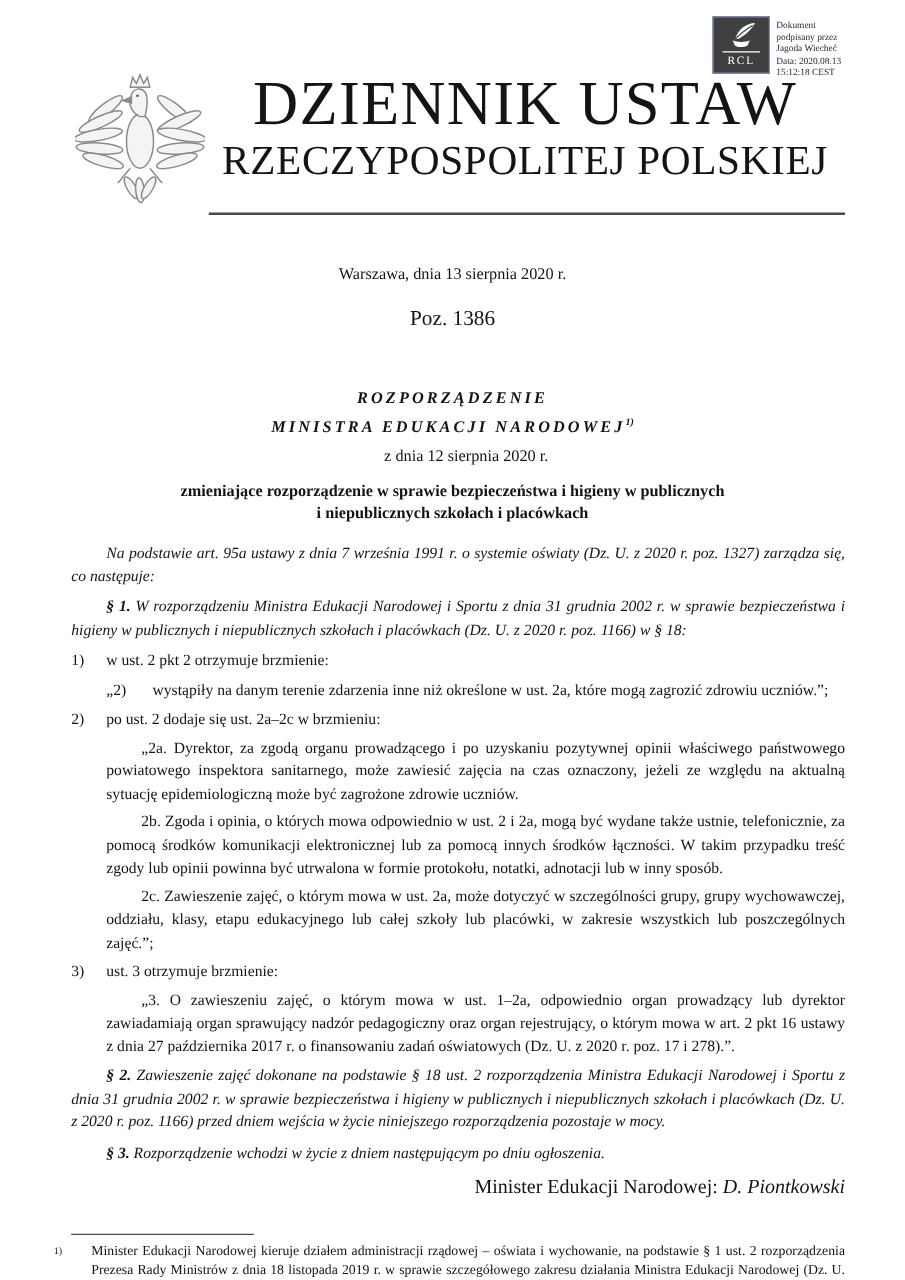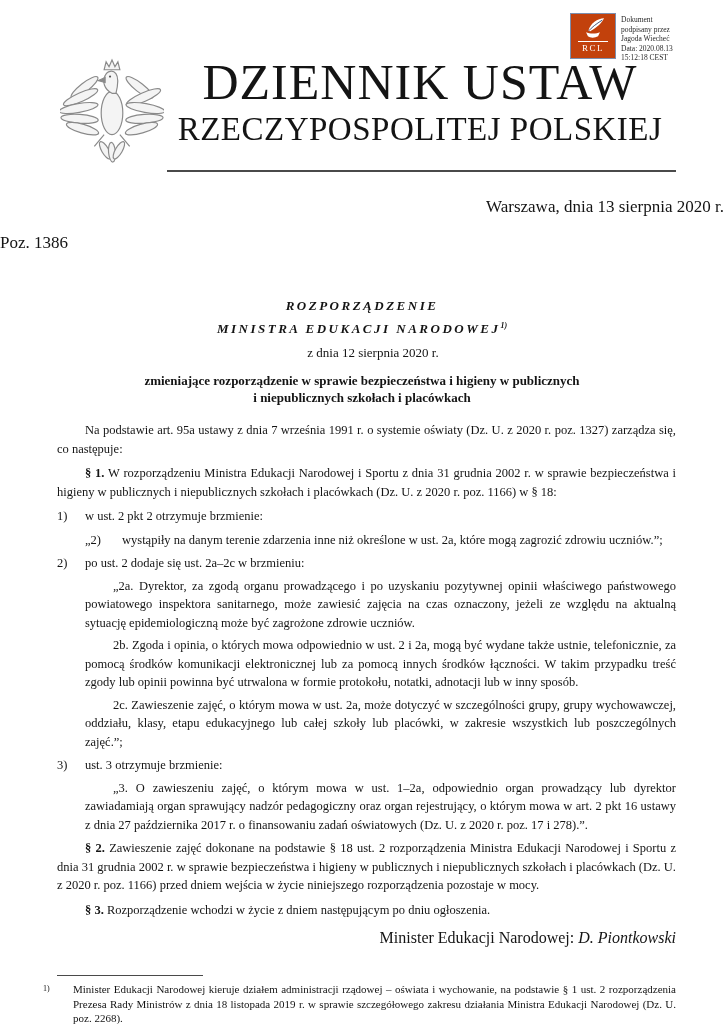--- a/index.html
+++ b/index.html
@@ -11,53 +11,53 @@
     background: #ffffff;
     overflow: hidden;
     font-family: "Liberation Serif", "DejaVu Serif", serif;
     color: #141414;
   }
 
   
   .stamp { position: absolute; top: 13px; left: 570px; display: flex; gap: 5px; }
   .rcl-box {
     width: 46px; height: 46px; box-sizing: border-box;
-    background: #c2410c; border: 1px solid #7c8eae;
+    background: #404040; border: 1px solid #7c8eae;
     display: flex; flex-direction: column; align-items: center;
   }
   .rcl-quill { width: 26px; height: 24px; margin-top: 2px; }
   .rcl-label {
     color: #fff; font-size: 9px; line-height: 12px; letter-spacing: 1.5px;
     border-top: 1px solid #fff; padding: 0 4px; margin-top: 1px;
   }
   .stamp-text { font-size: 7.5px; line-height: 9.5px; color: #2a2a2a; padding-top: 2px; }
   .stamp-text span { display: block; }
 
   
   .masthead { display: flex; margin: 54px 48px 0 60px; }
   .eagle { width: 104px; height: 112px; flex: none; }
   .mast-titles { flex: 1; text-align: center; padding-top: 2px; }
   .mast-title1 { font-size: 50px; line-height: 52px; letter-spacing: 1px; }
   .mast-title2 { font-size: 33px; line-height: 42px; letter-spacing: 0.5px; }
   .mast-rule { border: none; border-top: 2px solid #4a4a4a; margin: 4px 48px 0 167px; }
 
-  .place-date { text-align: right; font-size: 17px; line-height: 22px; margin-top: 24px; }
-  .poz        { text-align: left; font-size: 17px; line-height: 22px; margin-top: 14px; }
+  .place-date { text-align: center; font-size: 13px; line-height: 22px; margin-top: 36px; }
+  .poz        { text-align: center; font-size: 17px; line-height: 22px; margin-top: 14px; }
 
   
   .act { text-align: center; margin-top: 42px; }
   .act-type, .act-issuer { font-size: 13px; font-weight: bold; letter-spacing: 2.5px; line-height: 20px; font-style: italic; }
   .act-issuer sup { font-size: 8px; letter-spacing: 0; }
   .act-date { font-size: 13px; line-height: 18px; margin-top: 5px; padding-left: 22px; }
   .act-subject { font-size: 13px; font-weight: bold; line-height: 16.5px; margin-top: 11px; }
 
   
   .body-text { margin: 15px 48px 0 57px; font-size: 12.5px; line-height: 18.5px; text-align: justify; }
   .para { margin: 0 0 6px; }
-  .indent { text-indent: 28px; }
+  .indent { text-indent: 28px; font-style: italic; }
   .lead-label { font-weight: bold; }
   .item { display: flex; margin: 0 0 5px; }
   .item-marker { width: 28px; flex: none; }
   .item-content { flex: 1; }
   .item-text { margin: 0; }
   .sub-item { display: flex; margin-top: 5px; }
   .sub-marker { width: 37px; flex: none; }
   .sub-text { flex: 1; margin: 0; text-align: justify; }
   .quoted { margin: 4px 0 0; text-indent: 28px; text-align: justify; }
 

